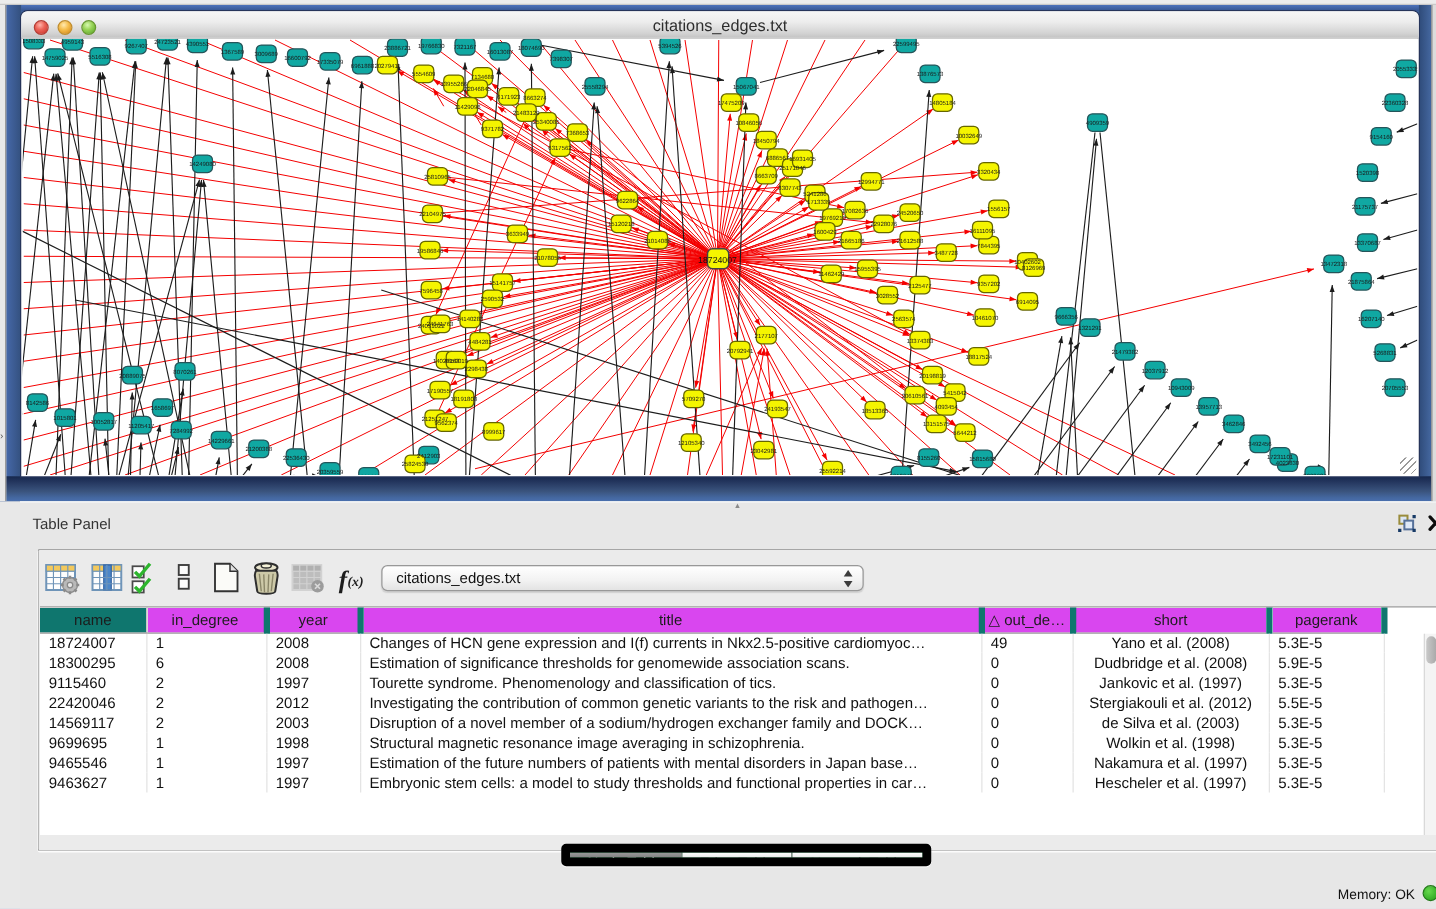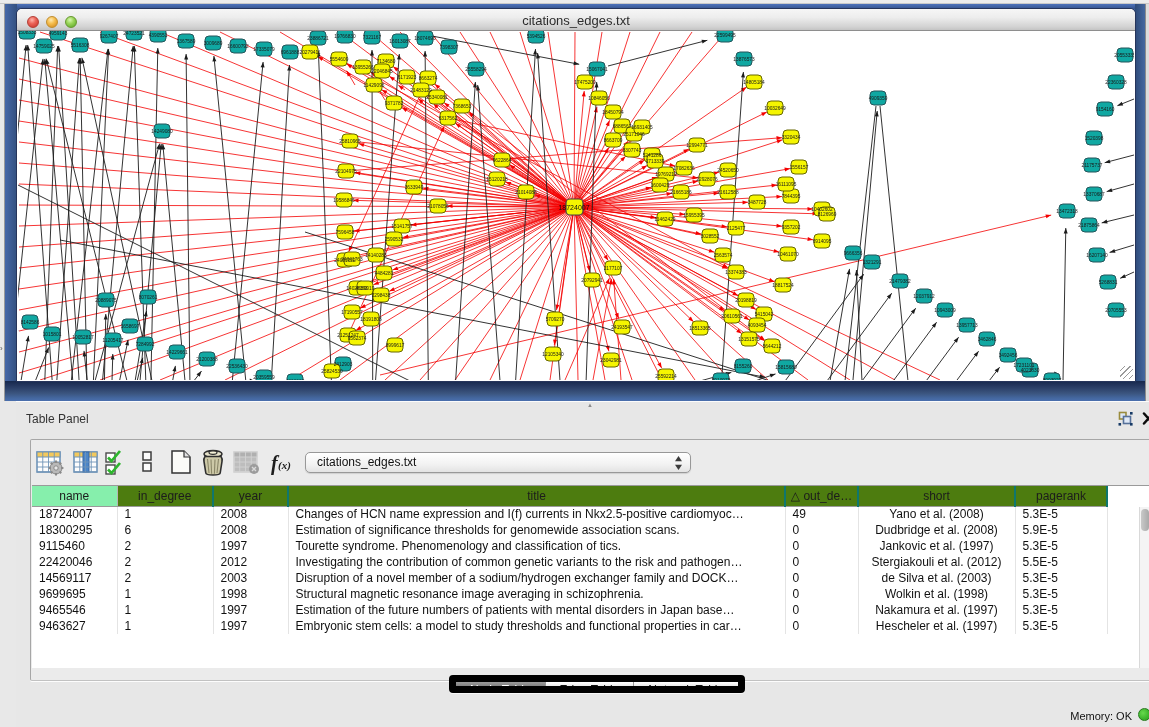--- a/index.html
+++ b/index.html
@@ -45,23 +45,23 @@
 #inner { position:absolute; left:14px; top:37px; width:1122px; height:242px; background:#ebebeb;
   border:1px solid #a6a6a6; border-bottom-color:#c2c2c2; border-radius:2px; box-shadow:0 1px 0 #fdfdfd; }
 #toolbar { position:absolute; left:0; top:0; width:100%; height:44px; }
 #dropdown { position:absolute; left:274px; top:12px; width:386px; height:21px; border:1px solid #989898; border-radius:5px;
   background:linear-gradient(#ffffff, #f2f2f2 60%, #e3e3e3); font-size:12px; color:#111; line-height:19px; padding-left:11px;
   box-shadow:0 1px 1px rgba(0,0,0,0.12);}
 .arr2 { position:absolute; right:7px; top:3px; }
 
 #tbl { position:absolute; left:1px; top:45px; width:1119px; height:183px; background:#fff; border-top:1px solid #9a9a9a; }
 table { border-collapse:collapse; table-layout:fixed; width:1075px; font-size:12px; }
-th { background:#4d7c0f; border-right:2px solid #0f766e; border-bottom:1px solid #9a9a9a; font-weight:normal;
+th { background:#d946ef; border-right:5px solid #0f766e; border-bottom:1px solid #9a9a9a; font-weight:normal;
   height:20px; text-align:center; color:#1c1c1c; overflow:hidden; white-space:nowrap; }
-th.first { background:#86efac; border-right:1px solid #b5b5b5; }
+th.first { background:#0f766e; border-right:1px solid #b5b5b5; }
 td { height:16px; padding:0 0 0 7px; color:#111; overflow:hidden; white-space:nowrap; border-right:1px solid #e4e4e4; }
 td.c { text-align:center; padding:0; }
 #sbar { position:absolute; right:1px; top:21px; width:11px; height:161px; background:#f4f4f4; border-left:1px solid #d9d9d9;}
 #sthumb { position:absolute; left:1px; top:2px; width:8px; height:22px; background:linear-gradient(90deg,#c9c9c9,#a9a9a9); border-radius:4px; }
 
 #tabs { position:absolute; left:433px; top:273px; height:18px; display:flex; border:7px solid #000000; border-radius:4px;
   overflow:hidden; background:#14532d; box-shadow:0 1px 0 rgba(255,255,255,.7);}
 #tabs div { font-size:12px; line-height:17px; padding:0 14px; color:#111; background:linear-gradient(#ffffff,#f2f2f2 60%, #e8e8e8); border-right:1px solid #979797;}
 #tabs div.sel { background:linear-gradient(#9a9a9a,#8b8b8b 60%, #828282); color:#fff; }
 #tabs div:last-child { border-right:none; }
@@ -900,21 +900,21 @@
                 <th>year</th>
                 <th>title</th>
                 <th>△ out_de…</th>
                 <th>short</th>
                 <th>pagerank</th>
               </tr>
               <tr>
                 <td>18724007</td>
                 <td>1</td>
                 <td>2008</td>
-                <td>Changes of HCN name expression and I(f) currents in Nkx2.5-positive cardiomyoc…</td>
+                <td>Changes of HCN gene expression and I(f) currents in Nkx2.5-positive cardiomyoc…</td>
                 <td>49</td>
                 <td class="c">Yano et al. (2008)</td>
                 <td>5.3E-5</td>
               </tr>
               <tr>
                 <td>18300295</td>
                 <td>6</td>
                 <td>2008</td>
                 <td>Estimation of significance thresholds for genomewide association scans.</td>
                 <td>0</td>

